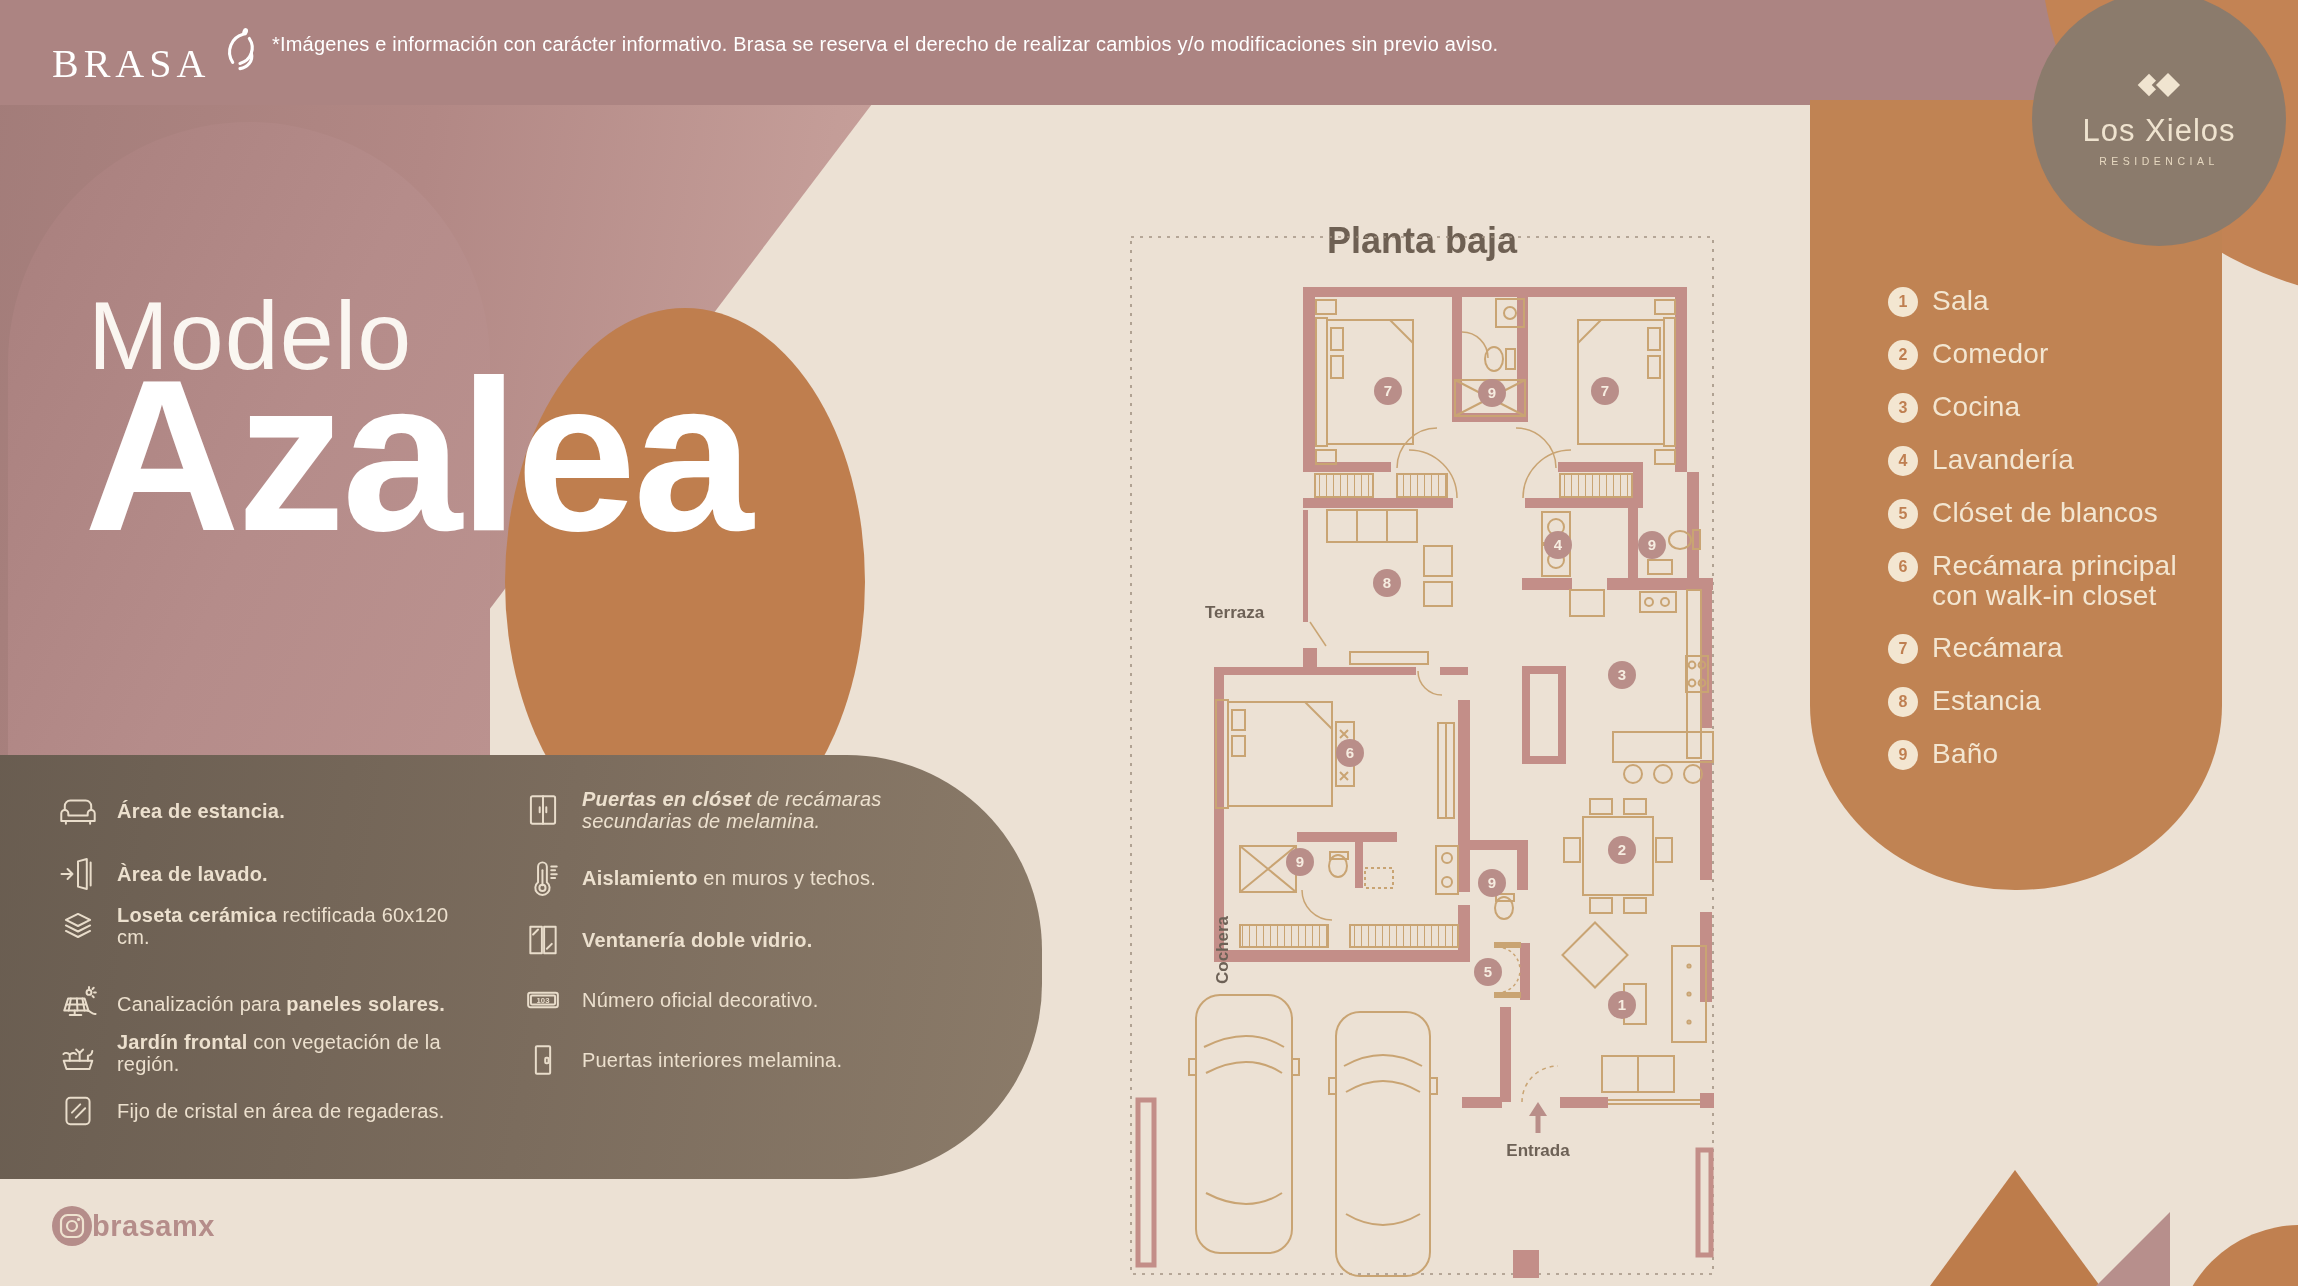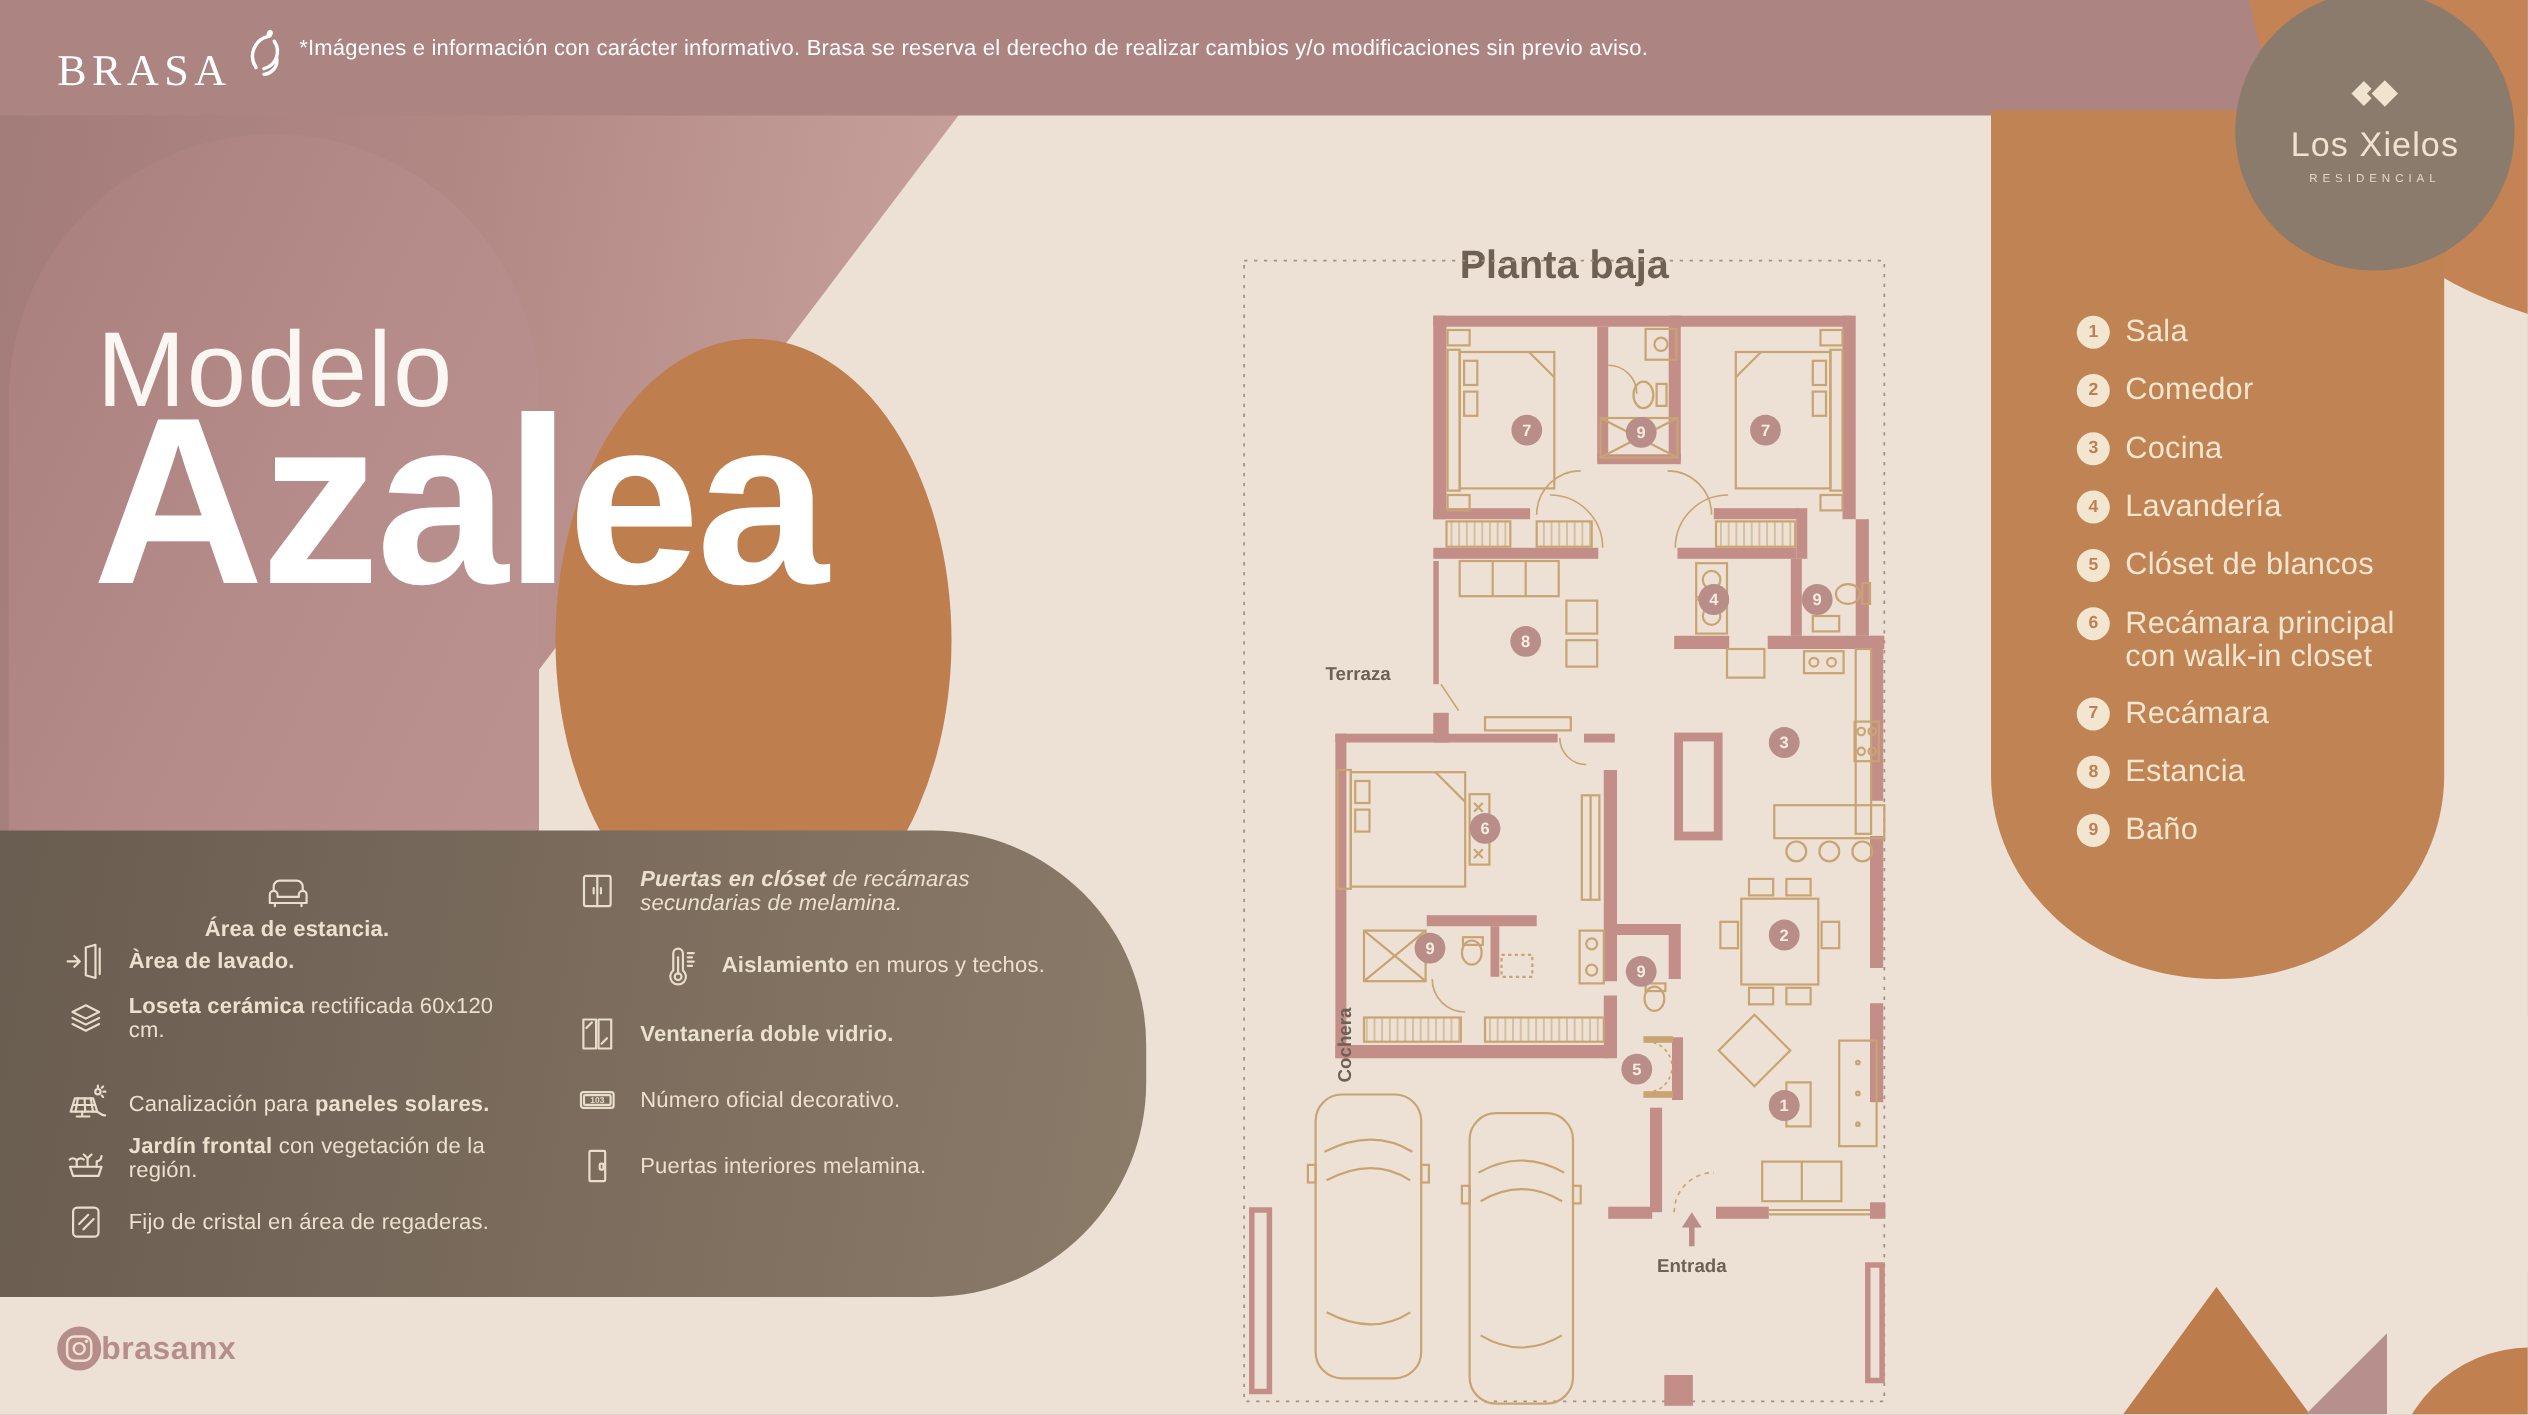--- a/index.html
+++ b/index.html
@@ -405,21 +405,21 @@
       <svg width="64" height="36" viewBox="0 0 64 36">
         <rect x="14" y="6" width="16" height="16" transform="rotate(45 22 14)" fill="#f0e4d0"></rect>
         <rect x="31" y="4" width="20" height="20" transform="rotate(45 41 14)" fill="#f0e4d0" stroke="#8b7b6c" stroke-width="3"></rect>
       </svg>
     </span>
     <div id="residencial-name">Los Xielos</div>
     <div id="residencial-sub">RESIDENCIAL</div>
   </div>
 
   <div id="features-left">
-      <div class="feature-row" style="left: 55px; top: 788px; flex-direction: column;">
+      <div class="feature-row" style="left: 55px; top: 788px;">
         <span class="feature-icon">
           <svg viewBox="0 0 40 40" fill="none" stroke="#e9ddcb" stroke-width="1.8" stroke-linecap="round" stroke-linejoin="round">
             <path d="M8 19v-3.5a5 5 0 0 1 5-5h14a5 5 0 0 1 5 5V19"></path>
             <path d="M8 19a3.2 3.2 0 0 0-3.2 3.2V29h30.4v-6.8A3.2 3.2 0 0 0 32 19c-1.8 0-3.2 1.4-3.2 3.2V24H11.2v-1.8A3.2 3.2 0 0 0 8 19z"></path>
             <path d="M9 29v2.6M31 29v2.6"></path>
           </svg>
         </span>
         <div class="feature-text"><span class="seg-b">Área de estancia.</span></div>
       </div>
       <div class="feature-row" style="left: 55px; top: 851px;">
@@ -482,21 +482,21 @@
       <div class="feature-row" style="left: 520px; top: 787px; font-style: italic;">
         <span class="feature-icon">
           <svg viewBox="0 0 40 40" fill="none" stroke="#e9ddcb" stroke-width="1.8" stroke-linecap="round" stroke-linejoin="round">
             <rect x="9" y="7.5" width="22" height="25" rx="1.5"></rect>
             <path d="M20 7.5v25"></path>
             <path d="M17 17.5v4.5M23 17.5v4.5"></path>
           </svg>
         </span>
         <div class="feature-text"><span class="seg-b">Puertas en clóset</span><span> de recámaras secundarias de melamina.</span></div>
       </div>
-      <div class="feature-row" style="left: 520px; top: 855px; justify-content: flex-end;">
+      <div class="feature-row" style="left: 520px; top: 855px;">
         <span class="feature-icon">
           <svg viewBox="0 0 40 40" fill="none" stroke="#e9ddcb" stroke-width="1.8" stroke-linecap="round" stroke-linejoin="round">
             <path d="M15.5 23.8V9.8a4 4 0 0 1 8 0v14a6.5 6.5 0 1 1-8 0z"></path>
             <circle cx="19.5" cy="29" r="2.8"></circle>
             <path d="M19.5 26.5V13"></path>
             <path d="M27.5 9.5h5M27.5 13h3.5M27.5 16.5h5M27.5 20h3.5"></path>
           </svg>
         </span>
         <div class="feature-text"><span class="seg-b">Aislamiento</span><span> en muros y techos.</span></div>
       </div>

